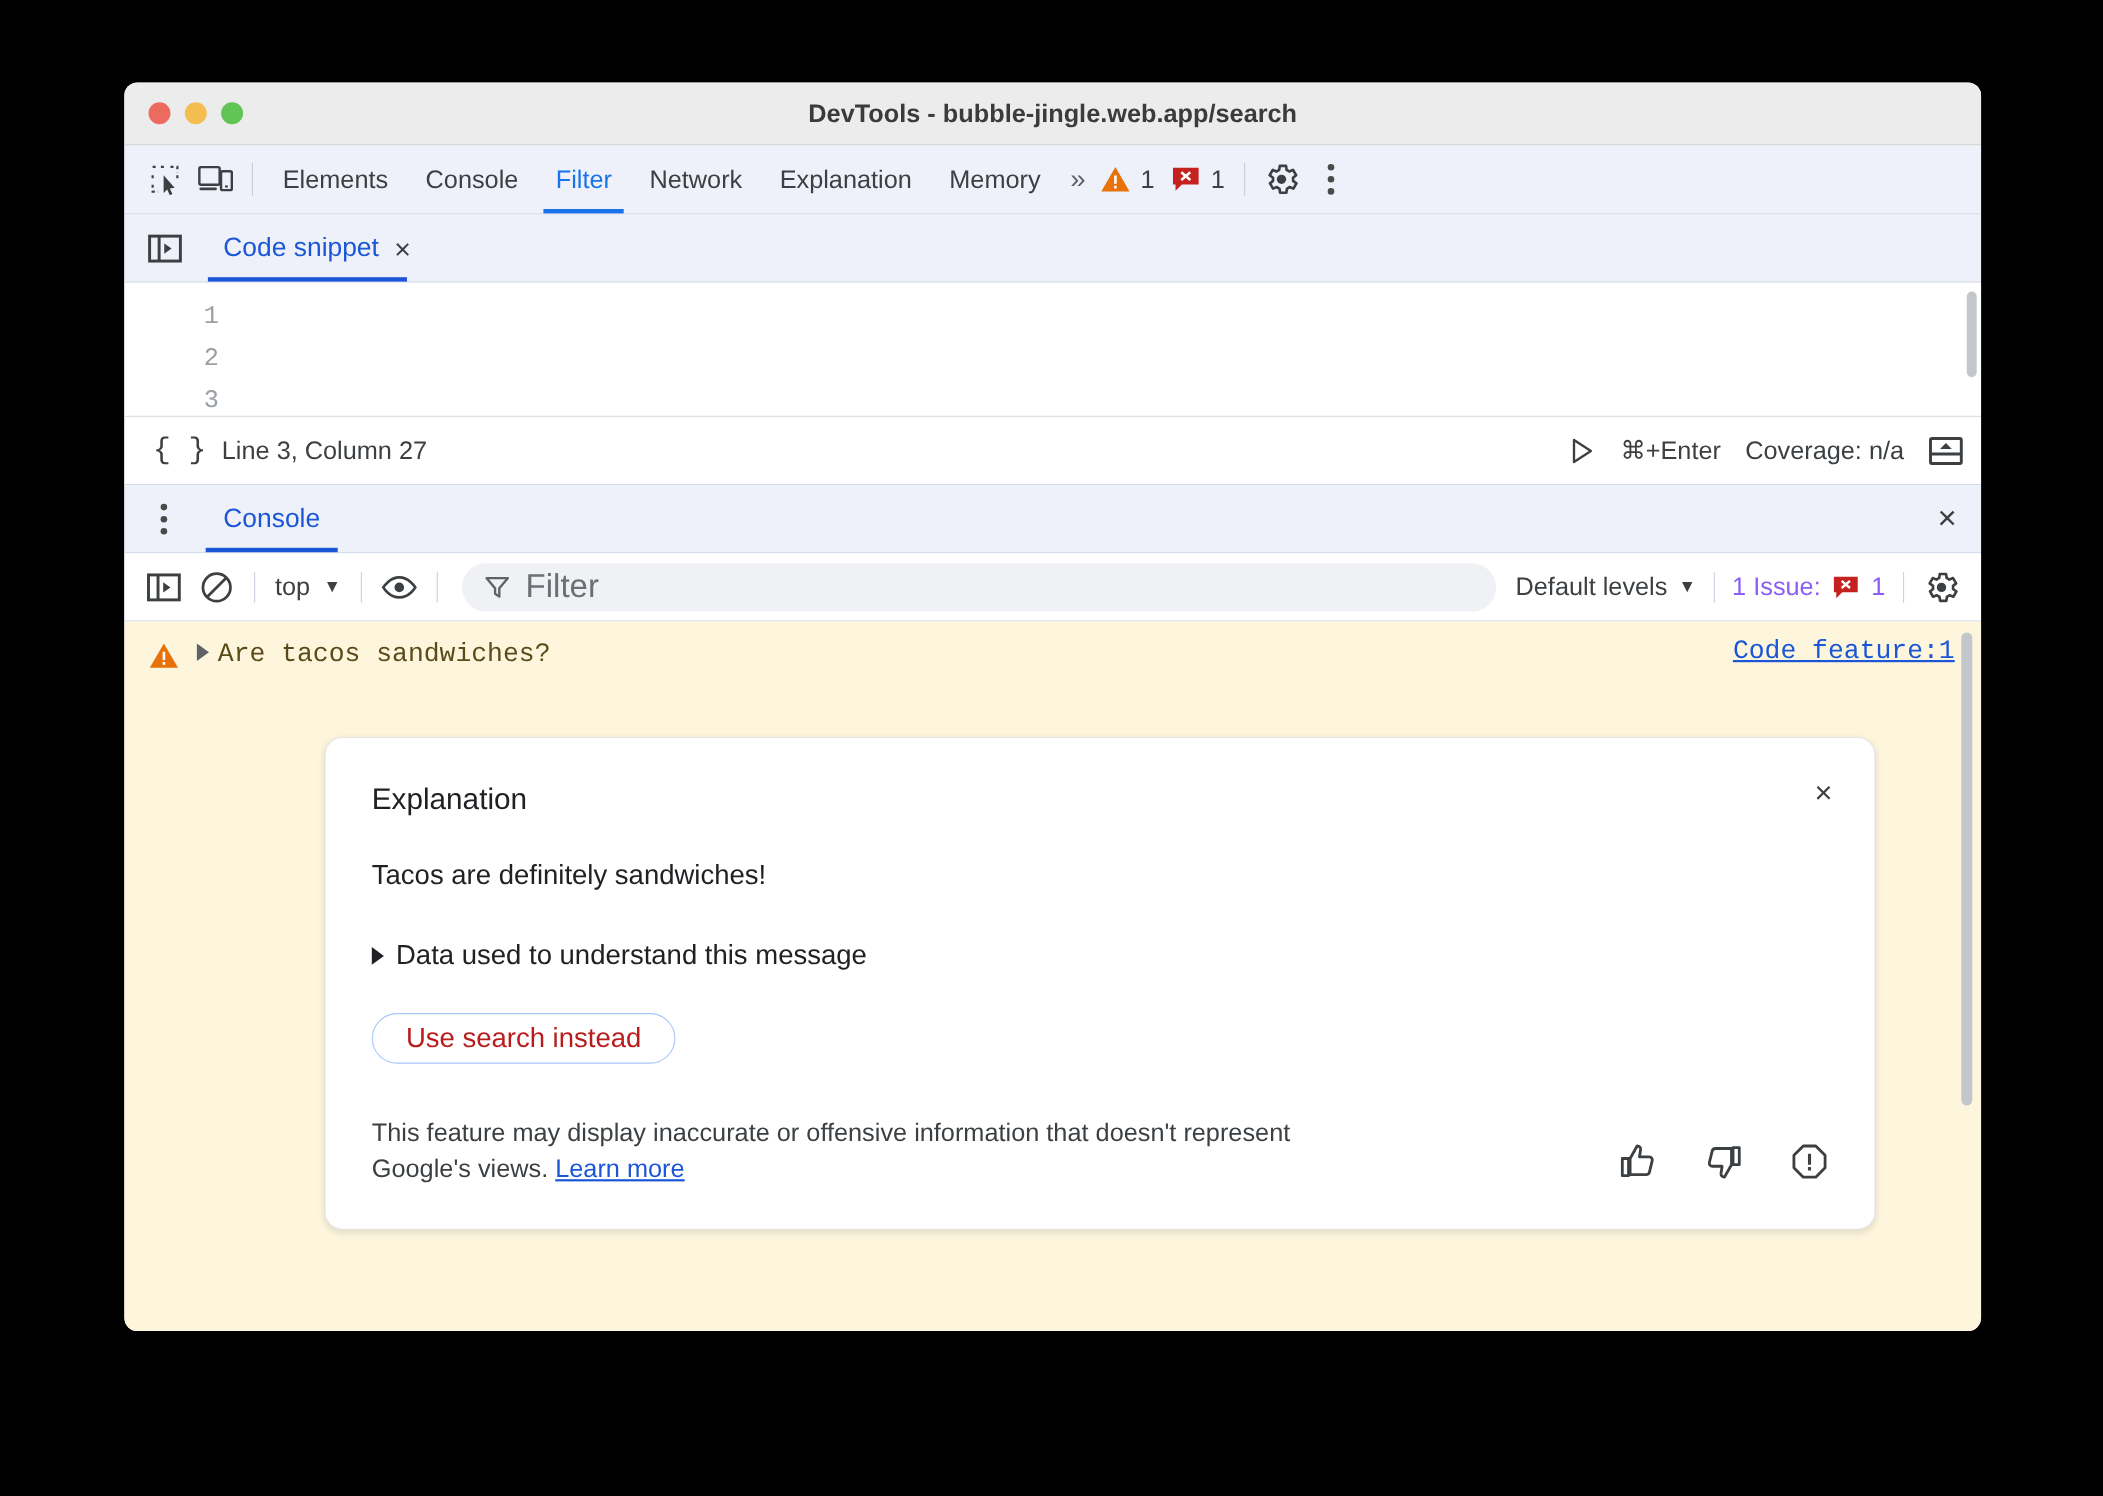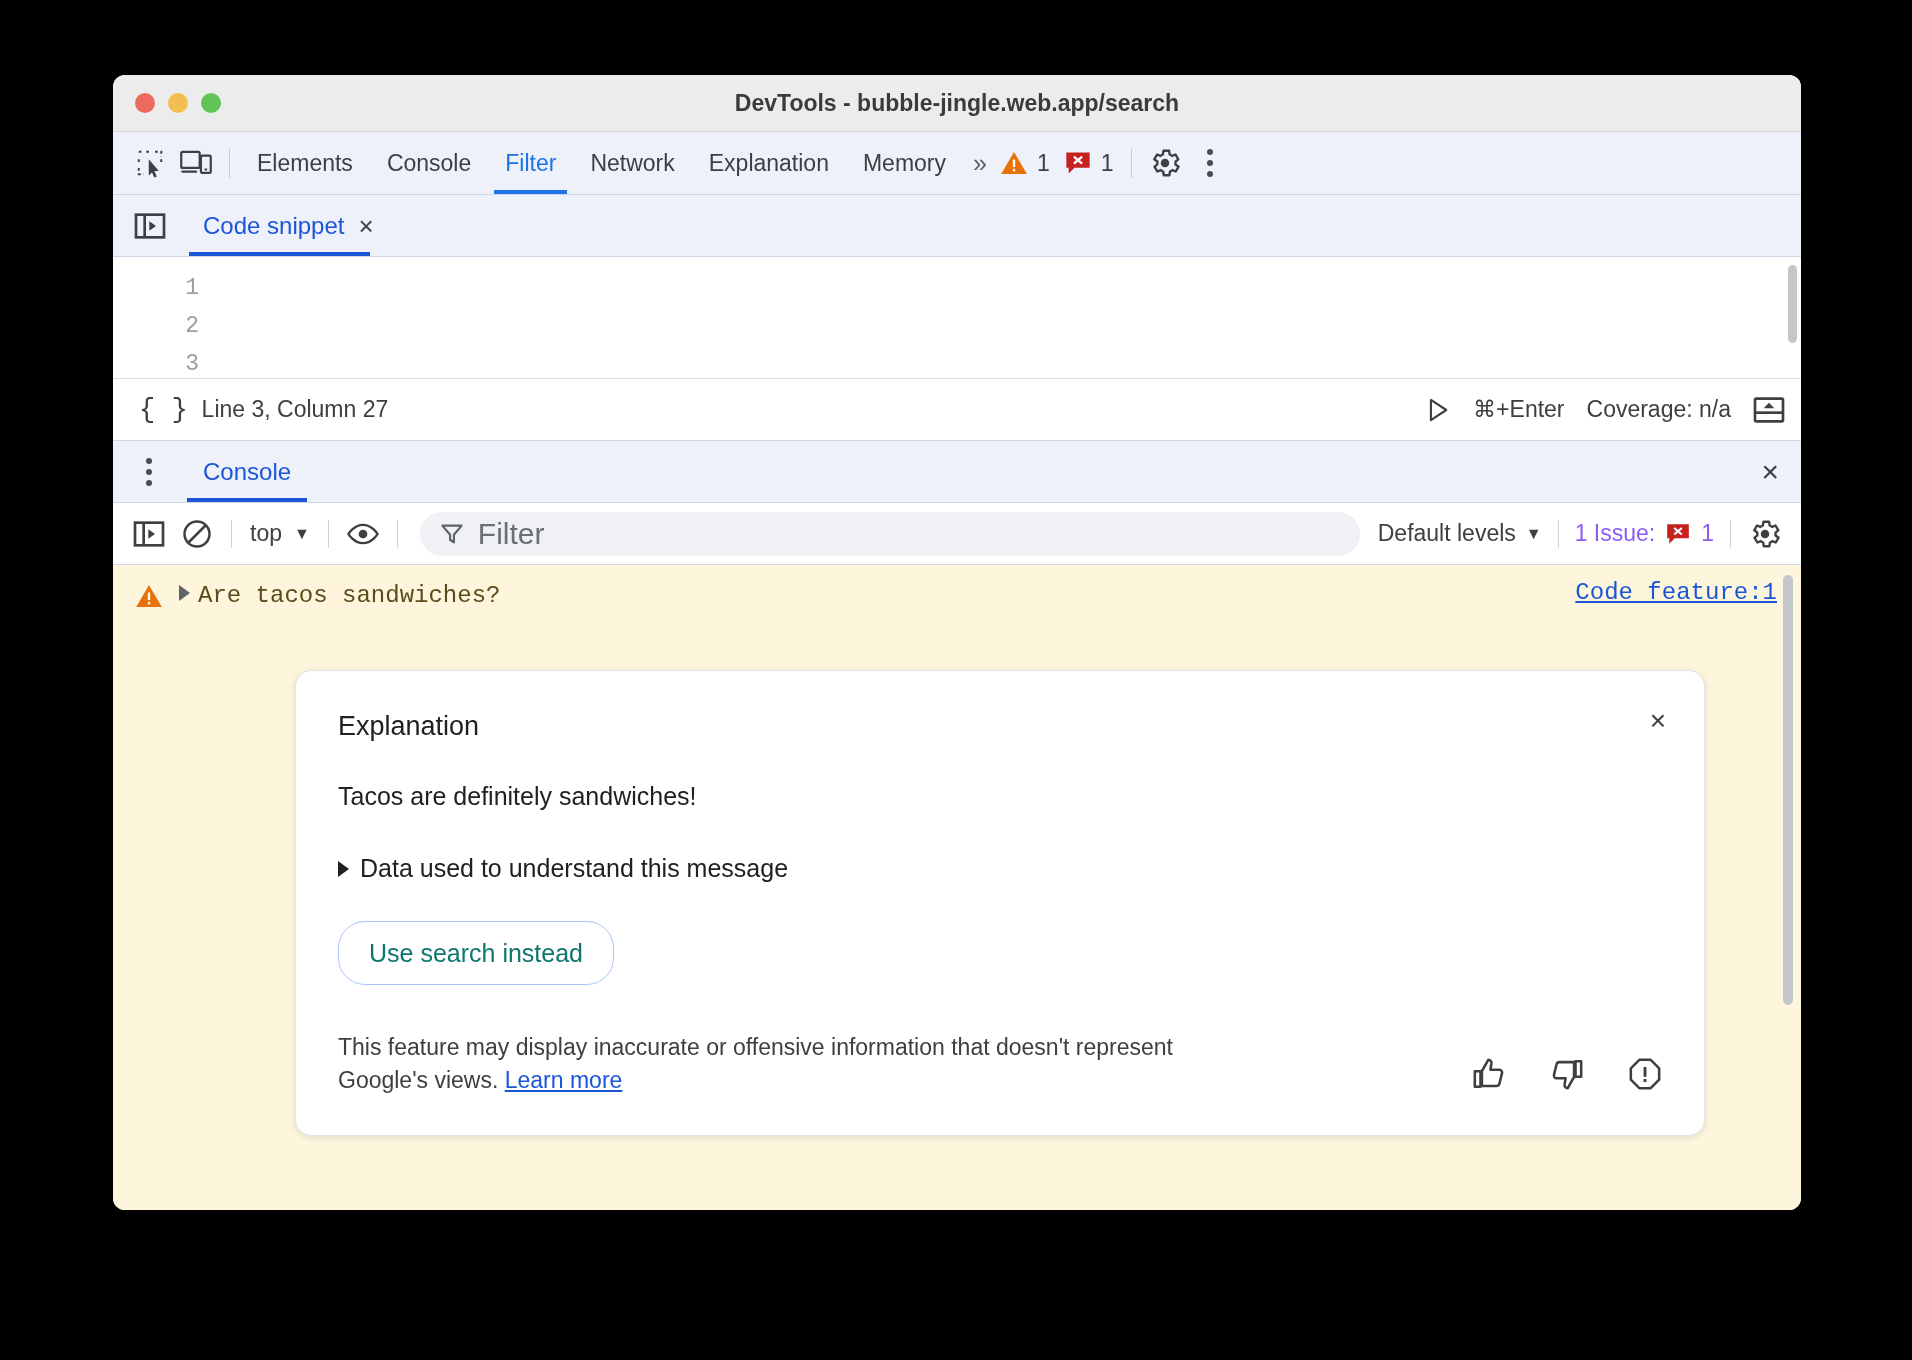--- a/index.html
+++ b/index.html
@@ -259,23 +259,23 @@
   }
   #explain-data-row .tri {
     width: 0; height: 0;
     border-left: 11px solid #202124;
     border-top: 8px solid transparent;
     border-bottom: 8px solid transparent;
   }
   #use-search-btn {
     margin-top: 38px;
     display: inline-flex; align-items: center; justify-content: center;
-    height: 64px; padding: 0 30px;
+    height: 46px; padding: 0 30px;
     border: 1px solid #a8c7fa; border-radius: 27px;
-    background: #fff; color: #0f766e; font-size: 25px;
+    background: #fff; color: #b91c1c; font-size: 25px;
     font-family: "Liberation Sans", sans-serif;
     cursor: pointer;
   }
   #disclaimer-row {
     margin-top: 46px;
     display: flex; align-items: flex-end; justify-content: space-between; gap: 30px;
   }
   #disclaimer-text { font-size: 23px; color: #3c4043; line-height: 33px; max-width: 880px; }
   #disclaimer-text a { color: #1a56d6; }
   #feedback-icons { display: flex; align-items: center; gap: 44px; padding-bottom: 6px; }

